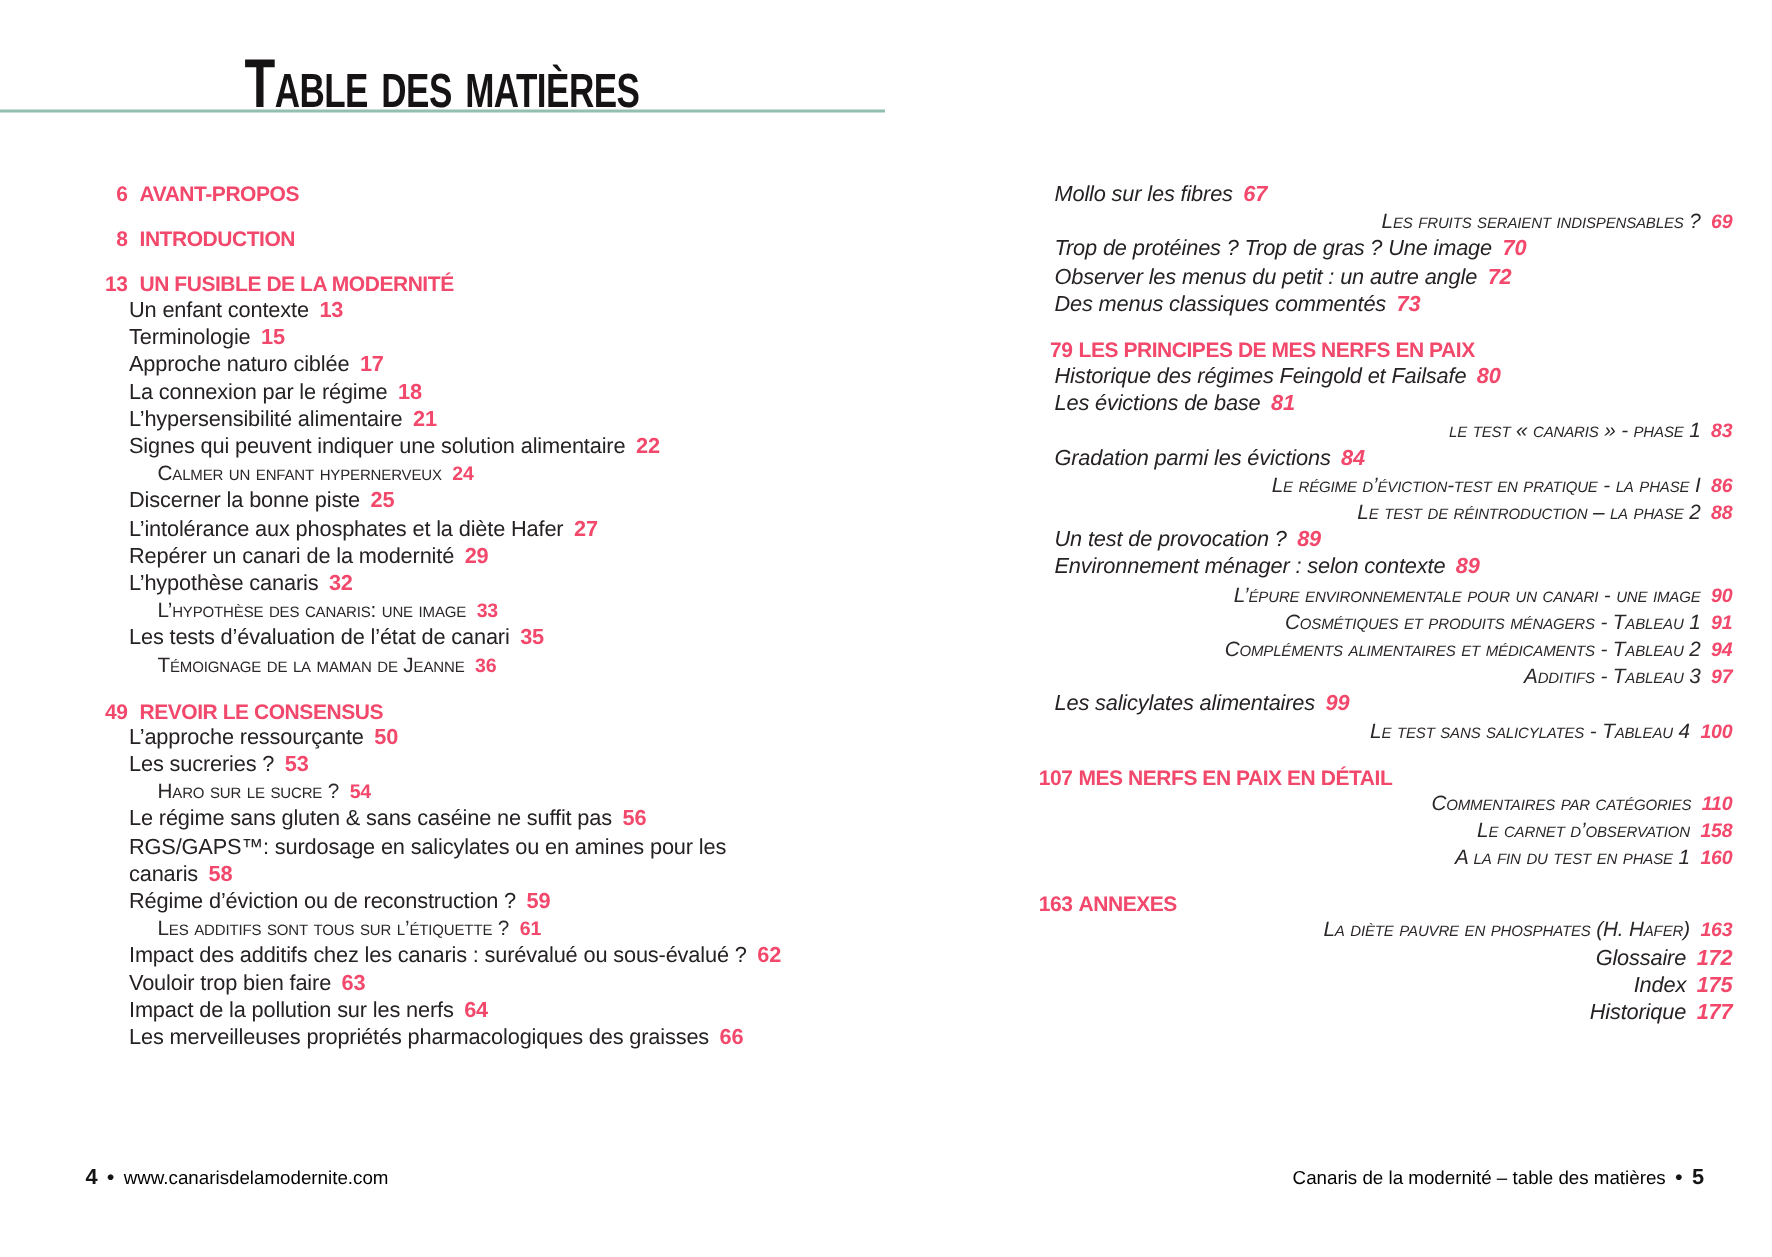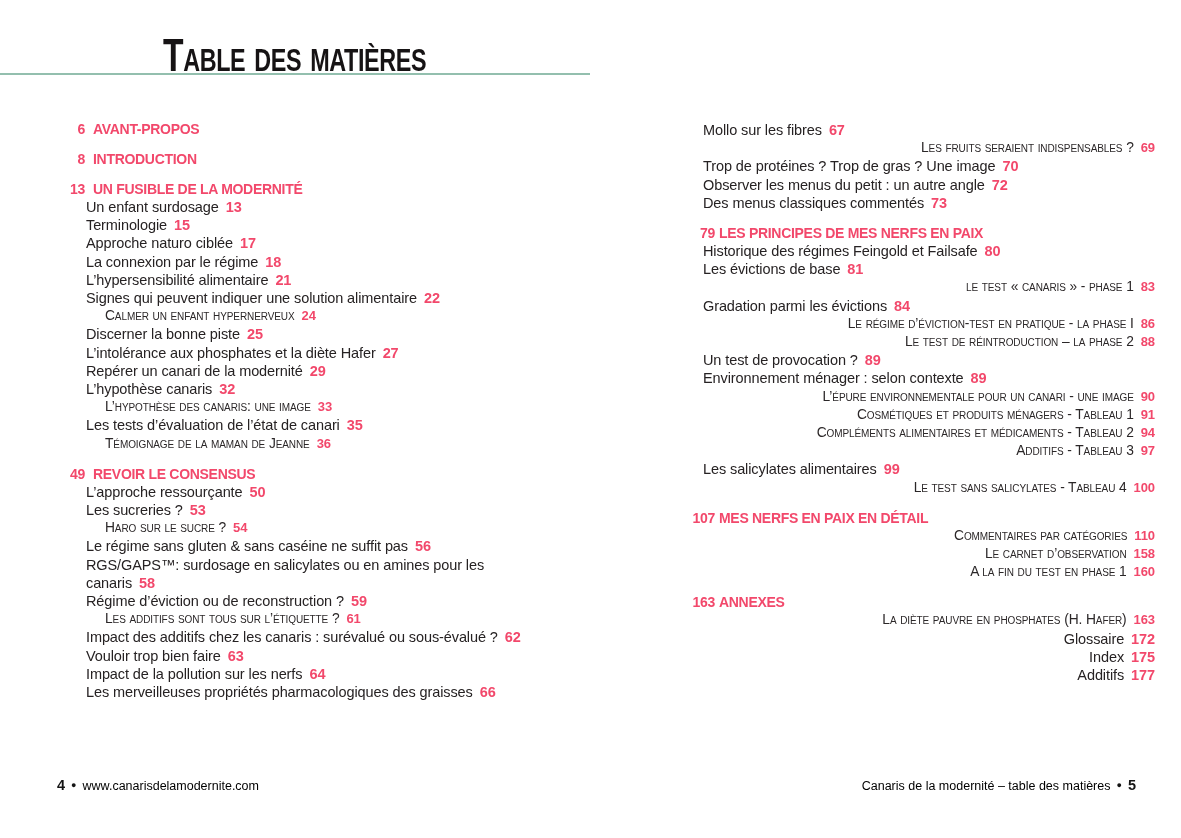--- a/index.html
+++ b/index.html
@@ -65,21 +65,21 @@
     white-space: nowrap;
   }
   .sec-header:first-child { margin-top: 0; }
   .col-left  .sec-header .num { flex: 0 0 28px; text-align: right; margin-right: 8px; }
   .col-right .sec-header .num { flex: 0 0 25px; text-align: right; margin-right: 4px; }
 
   .entry { white-space: nowrap; }
   .entry .line { line-height: 18.2px; }
   .col-left  .entry       { padding-left: 29px; }
   .col-left  .entry.sub   { padding-left: 48px; }
-  .col-right .entry       { padding-left: 13px; }
+  .col-right .entry       { padding-left: 13px; font-style: italic; }
   .col-right .entry.sub   { padding-left: 33px; text-align: right; }
   .entry.caps { font-size: 13.8px; color: #2b2728; }
   .entry.caps .txt { font-variant: small-caps; }
   .entry .pg {
     color: var(--pink, #f2486b);
     font-weight: bold;
     margin-left: 7px;
   }
   .entry.caps .pg { font-size: 13px; }
 
@@ -112,21 +112,21 @@
       </div>
       <div class="sec-header">
         <span class="num">8</span>
         <span class="sec-title">INTRODUCTION</span>
       </div>
       <div class="sec-header">
         <span class="num">13</span>
         <span class="sec-title">UN FUSIBLE DE LA MODERNITÉ</span>
       </div>
       <div class="entry">
-        <div class="line"><span class="txt">Un enfant surdosage</span><span class="pg">13</span></div>
+        <div class="line"><span class="txt">Un enfant contexte</span><span class="pg">13</span></div>
       </div>
       <div class="entry">
         <div class="line"><span class="txt">Terminologie</span><span class="pg">15</span></div>
       </div>
       <div class="entry">
         <div class="line"><span class="txt">Approche naturo ciblée</span><span class="pg">17</span></div>
       </div>
       <div class="entry">
         <div class="line"><span class="txt">La connexion par le régime</span><span class="pg">18</span></div>
       </div>
@@ -281,21 +281,21 @@
       <div class="entry sub caps">
         <div class="line"><span class="txt">La diète pauvre en phosphates (H. Hafer)</span><span class="pg">163</span></div>
       </div>
       <div class="entry sub">
         <div class="line"><span class="txt">Glossaire</span><span class="pg">172</span></div>
       </div>
       <div class="entry sub">
         <div class="line"><span class="txt">Index</span><span class="pg">175</span></div>
       </div>
       <div class="entry sub">
-        <div class="line"><span class="txt">Additifs</span><span class="pg">177</span></div>
+        <div class="line"><span class="txt">Historique</span><span class="pg">177</span></div>
       </div>
     </div>
 
   <div class="footer footer-left">
     <span class="fpn">4</span><span class="dot">●</span><span class="furl">www.canarisdelamodernite.com</span>
   </div>
 
   <div class="footer footer-right">
     <span class="ftext">Canaris de la modernité – table des matières</span><span class="dot">●</span><span class="fpn">5</span>
   </div>

